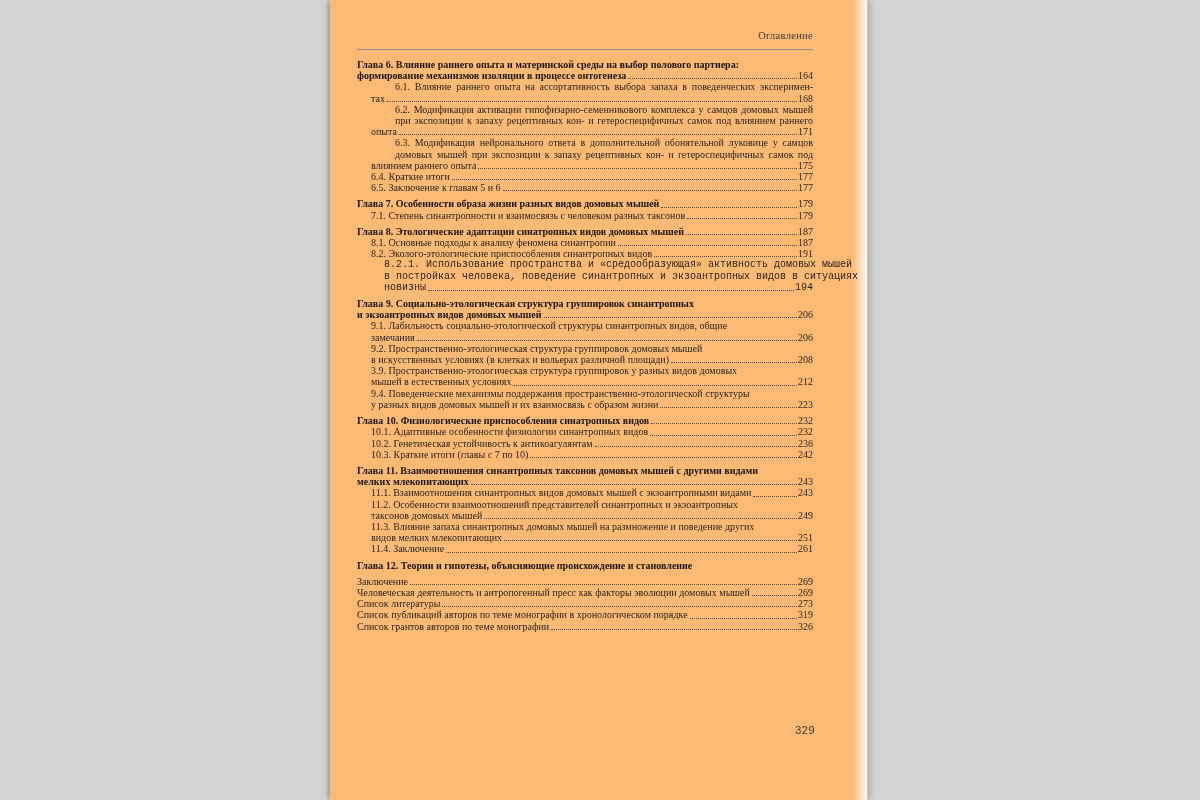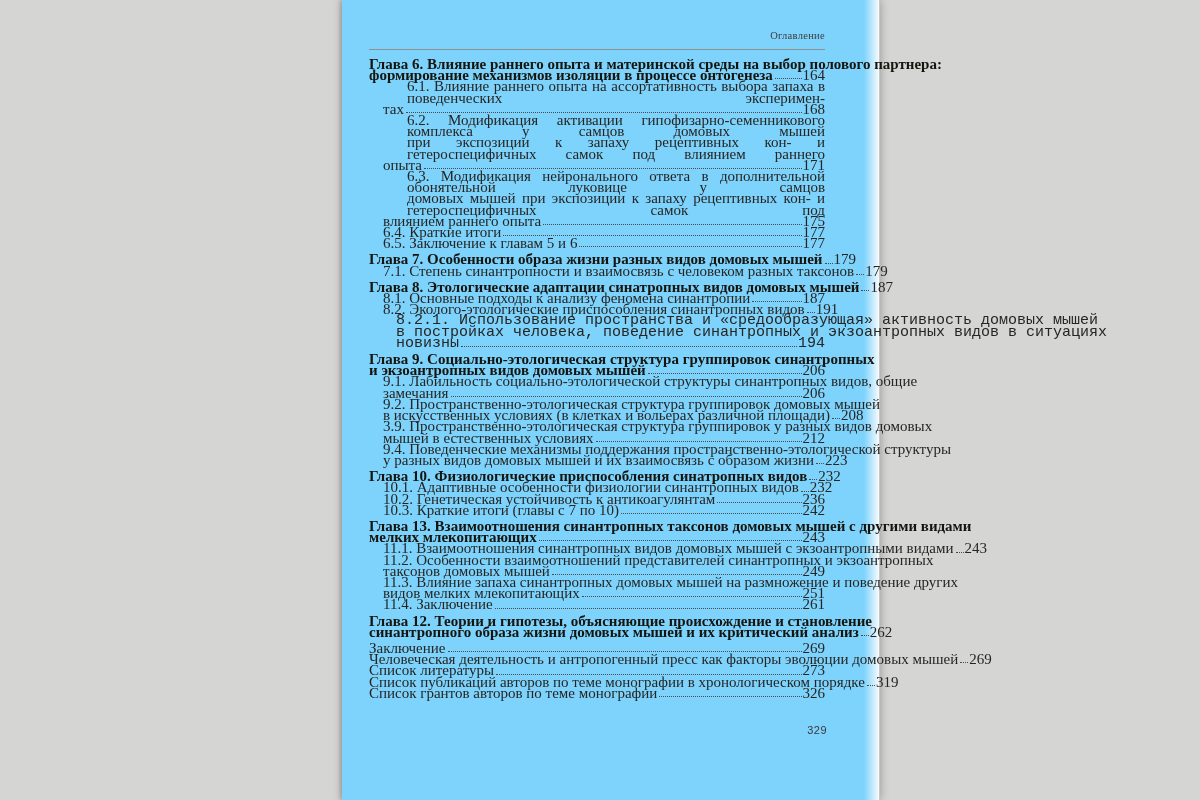--- a/index.html
+++ b/index.html
@@ -3,35 +3,34 @@
 <meta charset="utf-8">
 <style>
   html,body{margin:0;padding:0;}
   body{
     width:1200px;height:800px;position:relative;overflow:hidden;
     background:#d5d6d4;
     font-family:"Liberation Serif","DejaVu Serif",serif;
   }
   .page{
     position:absolute;left:330px;top:0;width:538px;height:800px;
-    background:#7dd3fc;
+    background:#fdba74;
     box-shadow:0 0 9px rgba(0,0,0,.30), -2px 0 3px rgba(0,0,0,.12);
-    margin-left:12px;
   }
   .page-edge{
     position:absolute;top:0;right:0;width:15px;height:100%;
     background:linear-gradient(to right, rgba(255,255,255,0), rgba(253,253,253,.95));
     border-right:1px solid #c7c7c5;
   }
   .inner{position:absolute;left:27px;top:0;width:456px;}
   .running-head{
     text-align:right;margin-top:30px;font-size:10.5px;color:#3d3d3c;letter-spacing:.3px;
   }
   .rule{border:none;border-top:1.6px solid #8f8f8c;margin:8px 0 0 0;}
-  .toc{margin-top:9px;font-size:15px;line-height:11.2px;color:#262523;}
+  .toc{margin-top:9px;font-size:10px;line-height:11.2px;color:#262523;}
   .entry{margin:0;}
   .entry.sb{margin-top:5px;}
   .entry.b{font-weight:bold;color:#15140f;}
   .entry.ind1{padding-left:14px;}
   .entry.ind2{padding-left:27px;font-family:Liberation Mono, monospace;}
   .line{white-space:nowrap;}
   .line.fill{white-space:normal;text-align:justify;text-align-last:justify;padding-left:24px;}
   .lastline{display:flex;align-items:flex-end;}
   .lastline .txt{white-space:nowrap;}
   .leader{
@@ -209,21 +208,21 @@
           </div>
         </div>
         <div class="entry ind1">
           <div class="lastline">
             <span class="txt">10.3. Краткие итоги (главы с 7 по 10)</span>
             <span class="leader"></span>
             <span class="pagenum">242</span>
           </div>
         </div>
         <div class="entry b sb ind0">
-          <div class="line">Глава 13. Взаимоотношения синантропных таксонов домовых мышей с другими видами</div>
+          <div class="line">Глава 11. Взаимоотношения синантропных таксонов домовых мышей с другими видами</div>
           <div class="lastline">
             <span class="txt">мелких млекопитающих</span>
             <span class="leader"></span>
             <span class="pagenum">243</span>
           </div>
         </div>
         <div class="entry ind1">
           <div class="lastline">
             <span class="txt">11.1. Взаимоотношения синантропных видов домовых мышей с экзоантропными видами</span>
             <span class="leader"></span>
@@ -248,25 +247,20 @@
         </div>
         <div class="entry ind1">
           <div class="lastline">
             <span class="txt">11.4. Заключение</span>
             <span class="leader"></span>
             <span class="pagenum">261</span>
           </div>
         </div>
         <div class="entry b sb ind0">
           <div class="line">Глава 12. Теории и гипотезы, объясняющие происхождение и становление</div>
-          <div class="lastline">
-            <span class="txt">синантропного образа жизни домовых мышей и их критический анализ</span>
-            <span class="leader"></span>
-            <span class="pagenum">262</span>
-          </div>
         </div>
         <div class="entry sb ind0">
           <div class="lastline">
             <span class="txt">Заключение</span>
             <span class="leader"></span>
             <span class="pagenum">269</span>
           </div>
         </div>
         <div class="entry ind0">
           <div class="lastline">

